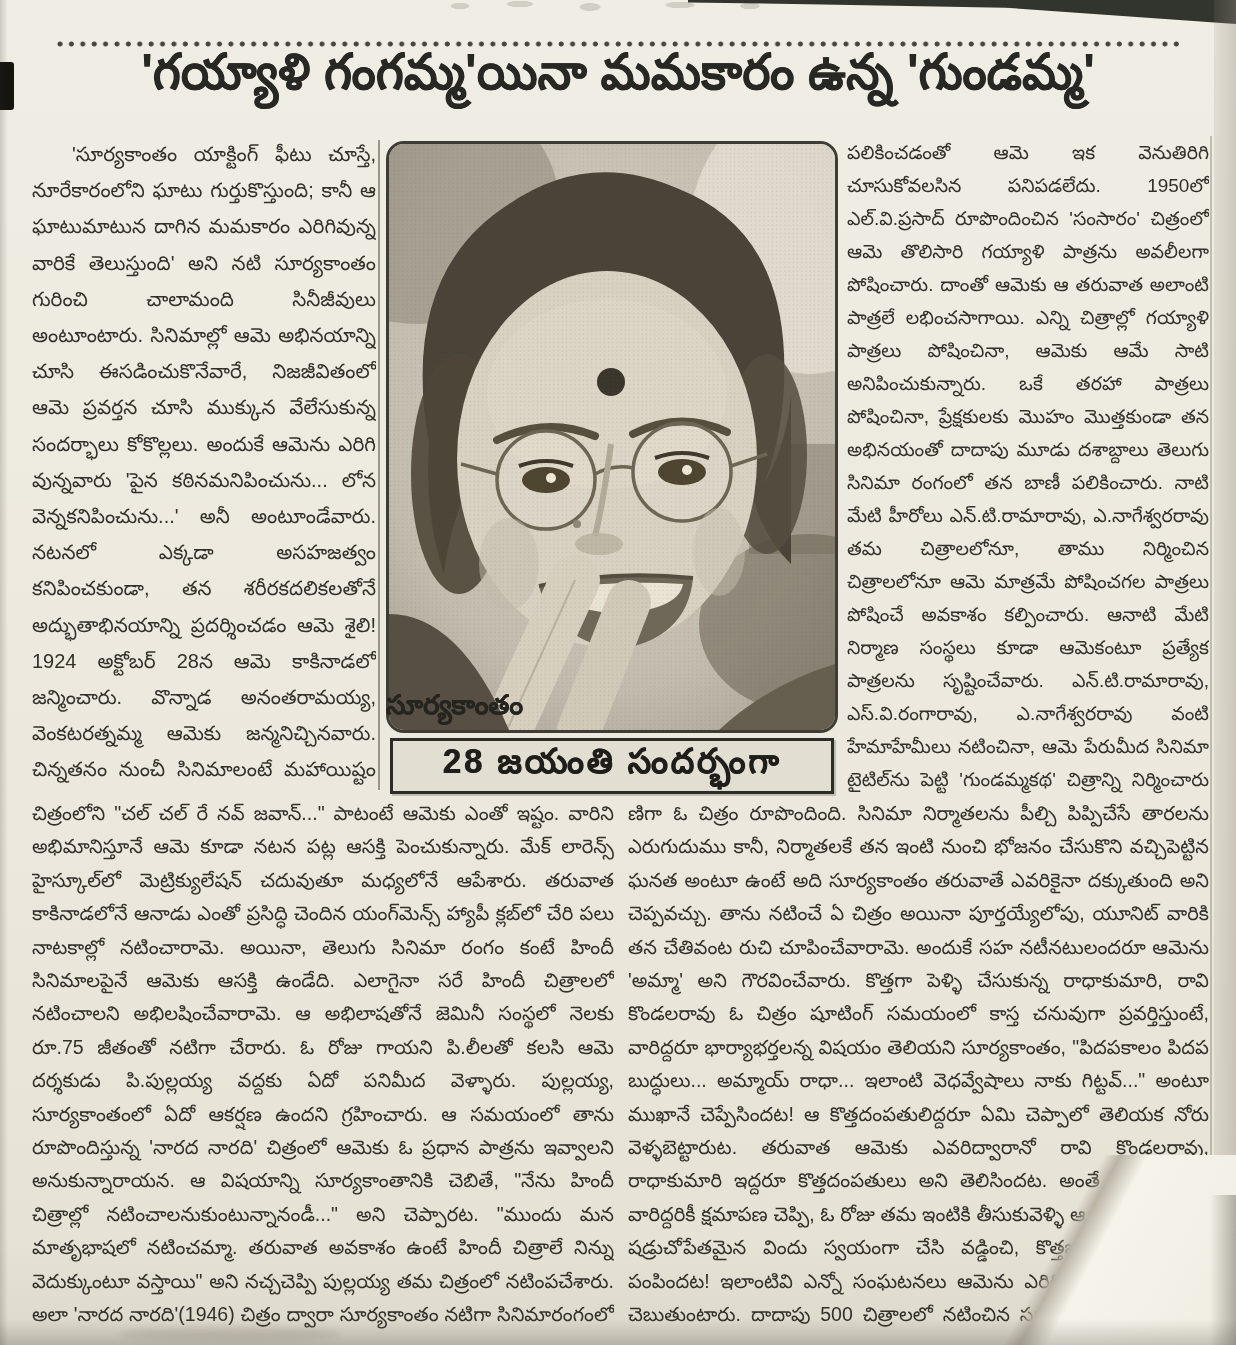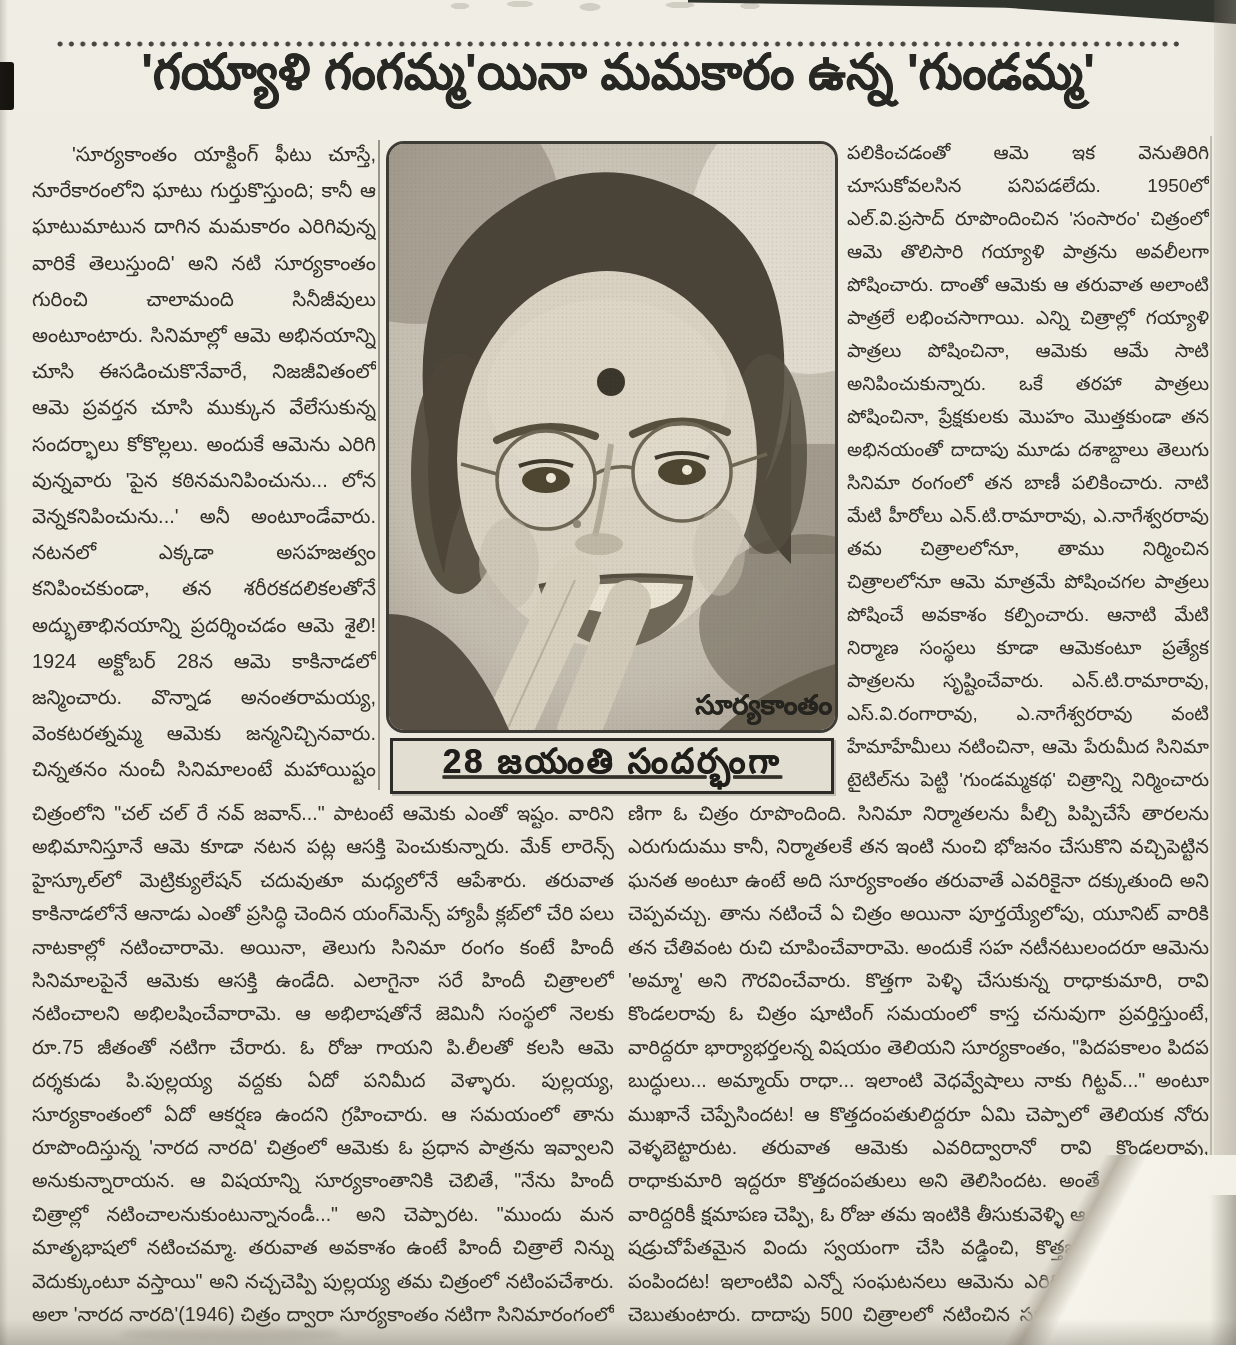--- a/index.html
+++ b/index.html
@@ -64,29 +64,28 @@
   .col-bottom-right{left:628px;top:797px;width:581px;height:536px;font-size:19.5px;line-height:33.4px;}
   .photo-frame{
     position:absolute;left:386px;top:141px;width:446px;height:586px;
     border:3px solid #3e3c37;border-radius:18px;overflow:hidden;
     background:#c7c2b6;
     box-shadow:0 0 0 1px rgba(255,255,255,.4) inset;
   }
   .photo-frame svg{display:block;width:100%;height:100%;}
   .photo-caption{
     position:absolute;left:386px;top:690px;width:446px;
-    text-align:right;font-size:27px;font-weight:700;color:#26241f;
+    text-align:left;font-size:27px;font-weight:700;color:#26241f;
     text-shadow:.4px 0 0 #26241f;
   }
   .banner-box{
     position:absolute;left:390px;top:738px;width:438px;height:50px;
     border:3px solid #2c2b27;background:#e2ded2;
     display:flex;align-items:center;justify-content:center;
     box-shadow:2px 2px 0 rgba(60,56,48,.25);
-    text-decoration:underline;
   }
   .banner-text{
     font-size:33px;font-weight:700;color:#1f1e1a;letter-spacing:3px;
     text-shadow:.7px 0 0 #1f1e1a;
     transform:scaleY(1.05);
     white-space:nowrap;
   }
   .fold-br{
     position:absolute;right:0;bottom:0;width:300px;height:190px;
     background:linear-gradient(118deg,rgba(0,0,0,0) 42%,#bab4a6 46%,#f6f3ea 53%,#efece2 100%);

